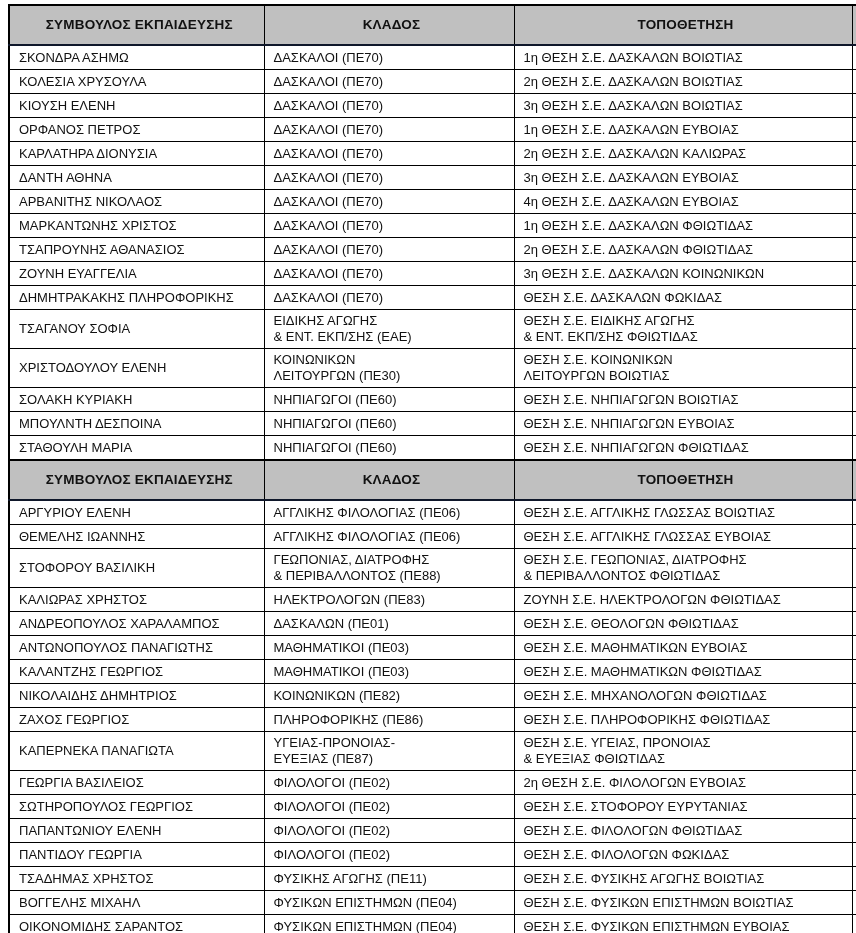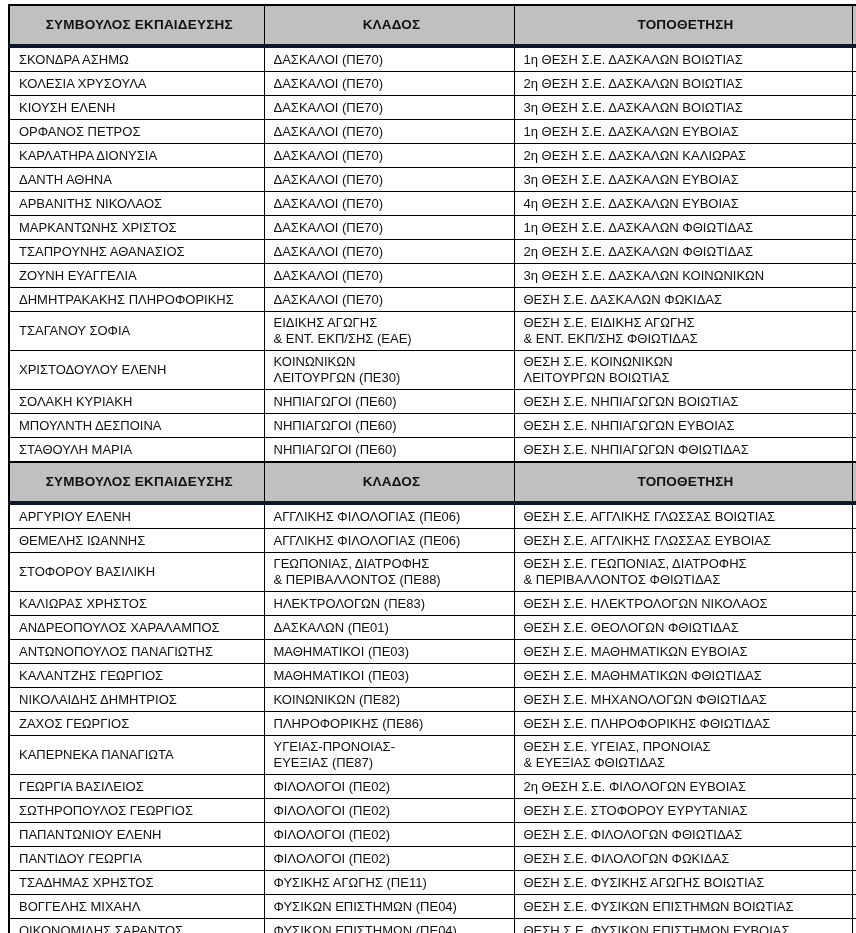--- a/index.html
+++ b/index.html
@@ -41,21 +41,21 @@
   }
   table.assignments td { height: 17px; } 
 
   table.assignments tr.head th {
     background: #c0c0c0;
     font-weight: bold;
     text-align: center;
     font-size: 13.5px;
     height: 32px;
     border-top: 2px solid #000000;
-    border-bottom: 4px solid #0f172a;
+    border-bottom: 2px solid #0f172a;
     letter-spacing: 0.2px;
   }
   
   table.assignments { border: 2px solid #000000; }
   table.assignments tr td:first-child,
   table.assignments tr th:first-child { border-left: 2px solid #000000; }
   table.assignments tr:last-child td { border-bottom: 2px solid #000000; }
 </style>
 </head>
 <body>
@@ -197,21 +197,21 @@
           <td>ΣΤΟΦΟΡΟΥ ΒΑΣΙΛΙΚΗ</td>
           <td>ΓΕΩΠΟΝΙΑΣ, ΔΙΑΤΡΟΦΗΣ
 &amp; ΠΕΡΙΒΑΛΛΟΝΤΟΣ (ΠΕ88)</td>
           <td>ΘΕΣΗ Σ.Ε. ΓΕΩΠΟΝΙΑΣ, ΔΙΑΤΡΟΦΗΣ
 &amp; ΠΕΡΙΒΑΛΛΟΝΤΟΣ ΦΘΙΩΤΙΔΑΣ</td>
           <td></td>
         </tr>
         <tr>
           <td>ΚΑΛΙΩΡΑΣ ΧΡΗΣΤΟΣ</td>
           <td>ΗΛΕΚΤΡΟΛΟΓΩΝ (ΠΕ83)</td>
-          <td>ΘΕΣΗ Σ.Ε. ΗΛΕΚΤΡΟΛΟΓΩΝ ΝΙΚΟΛΑΟΣ</td>
+          <td>ΖΟΥΝΗ Σ.Ε. ΗΛΕΚΤΡΟΛΟΓΩΝ ΦΘΙΩΤΙΔΑΣ</td>
           <td></td>
         </tr>
         <tr>
           <td>ΑΝΔΡΕΟΠΟΥΛΟΣ ΧΑΡΑΛΑΜΠΟΣ</td>
           <td>ΔΑΣΚΑΛΩΝ (ΠΕ01)</td>
           <td>ΘΕΣΗ Σ.Ε. ΘΕΟΛΟΓΩΝ ΦΘΙΩΤΙΔΑΣ</td>
           <td></td>
         </tr>
         <tr>
           <td>ΑΝΤΩΝΟΠΟΥΛΟΣ ΠΑΝΑΓΙΩΤΗΣ</td>

